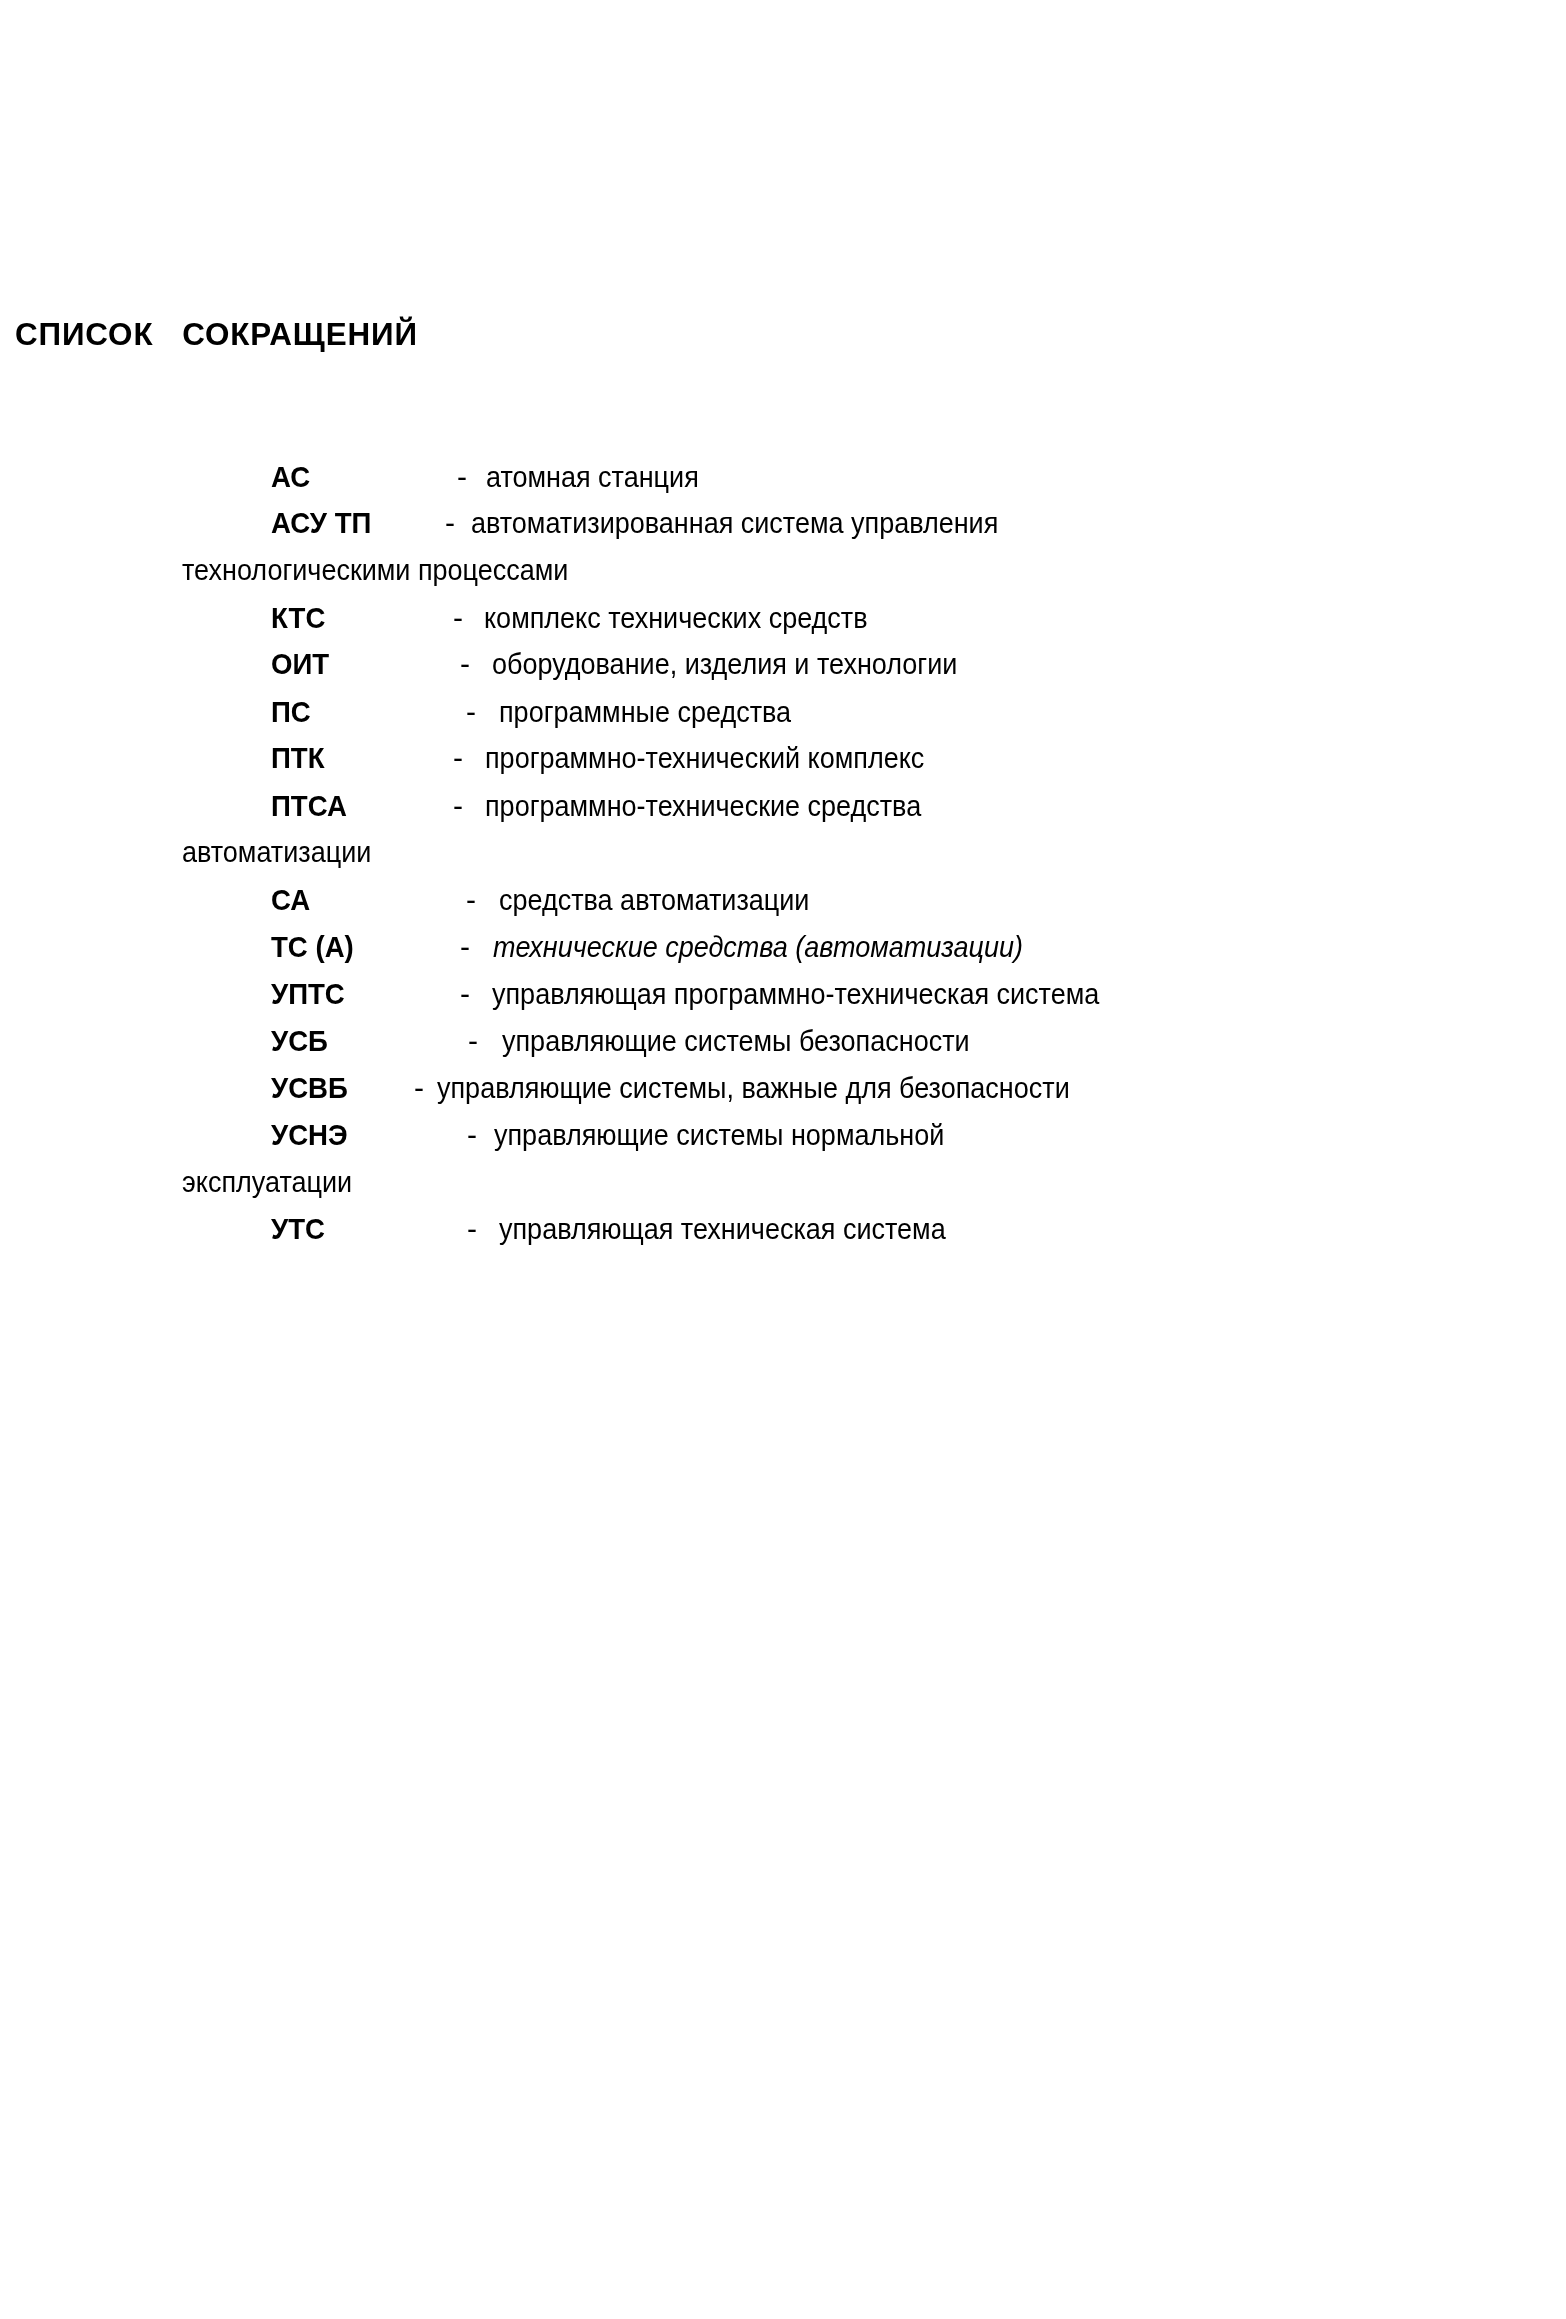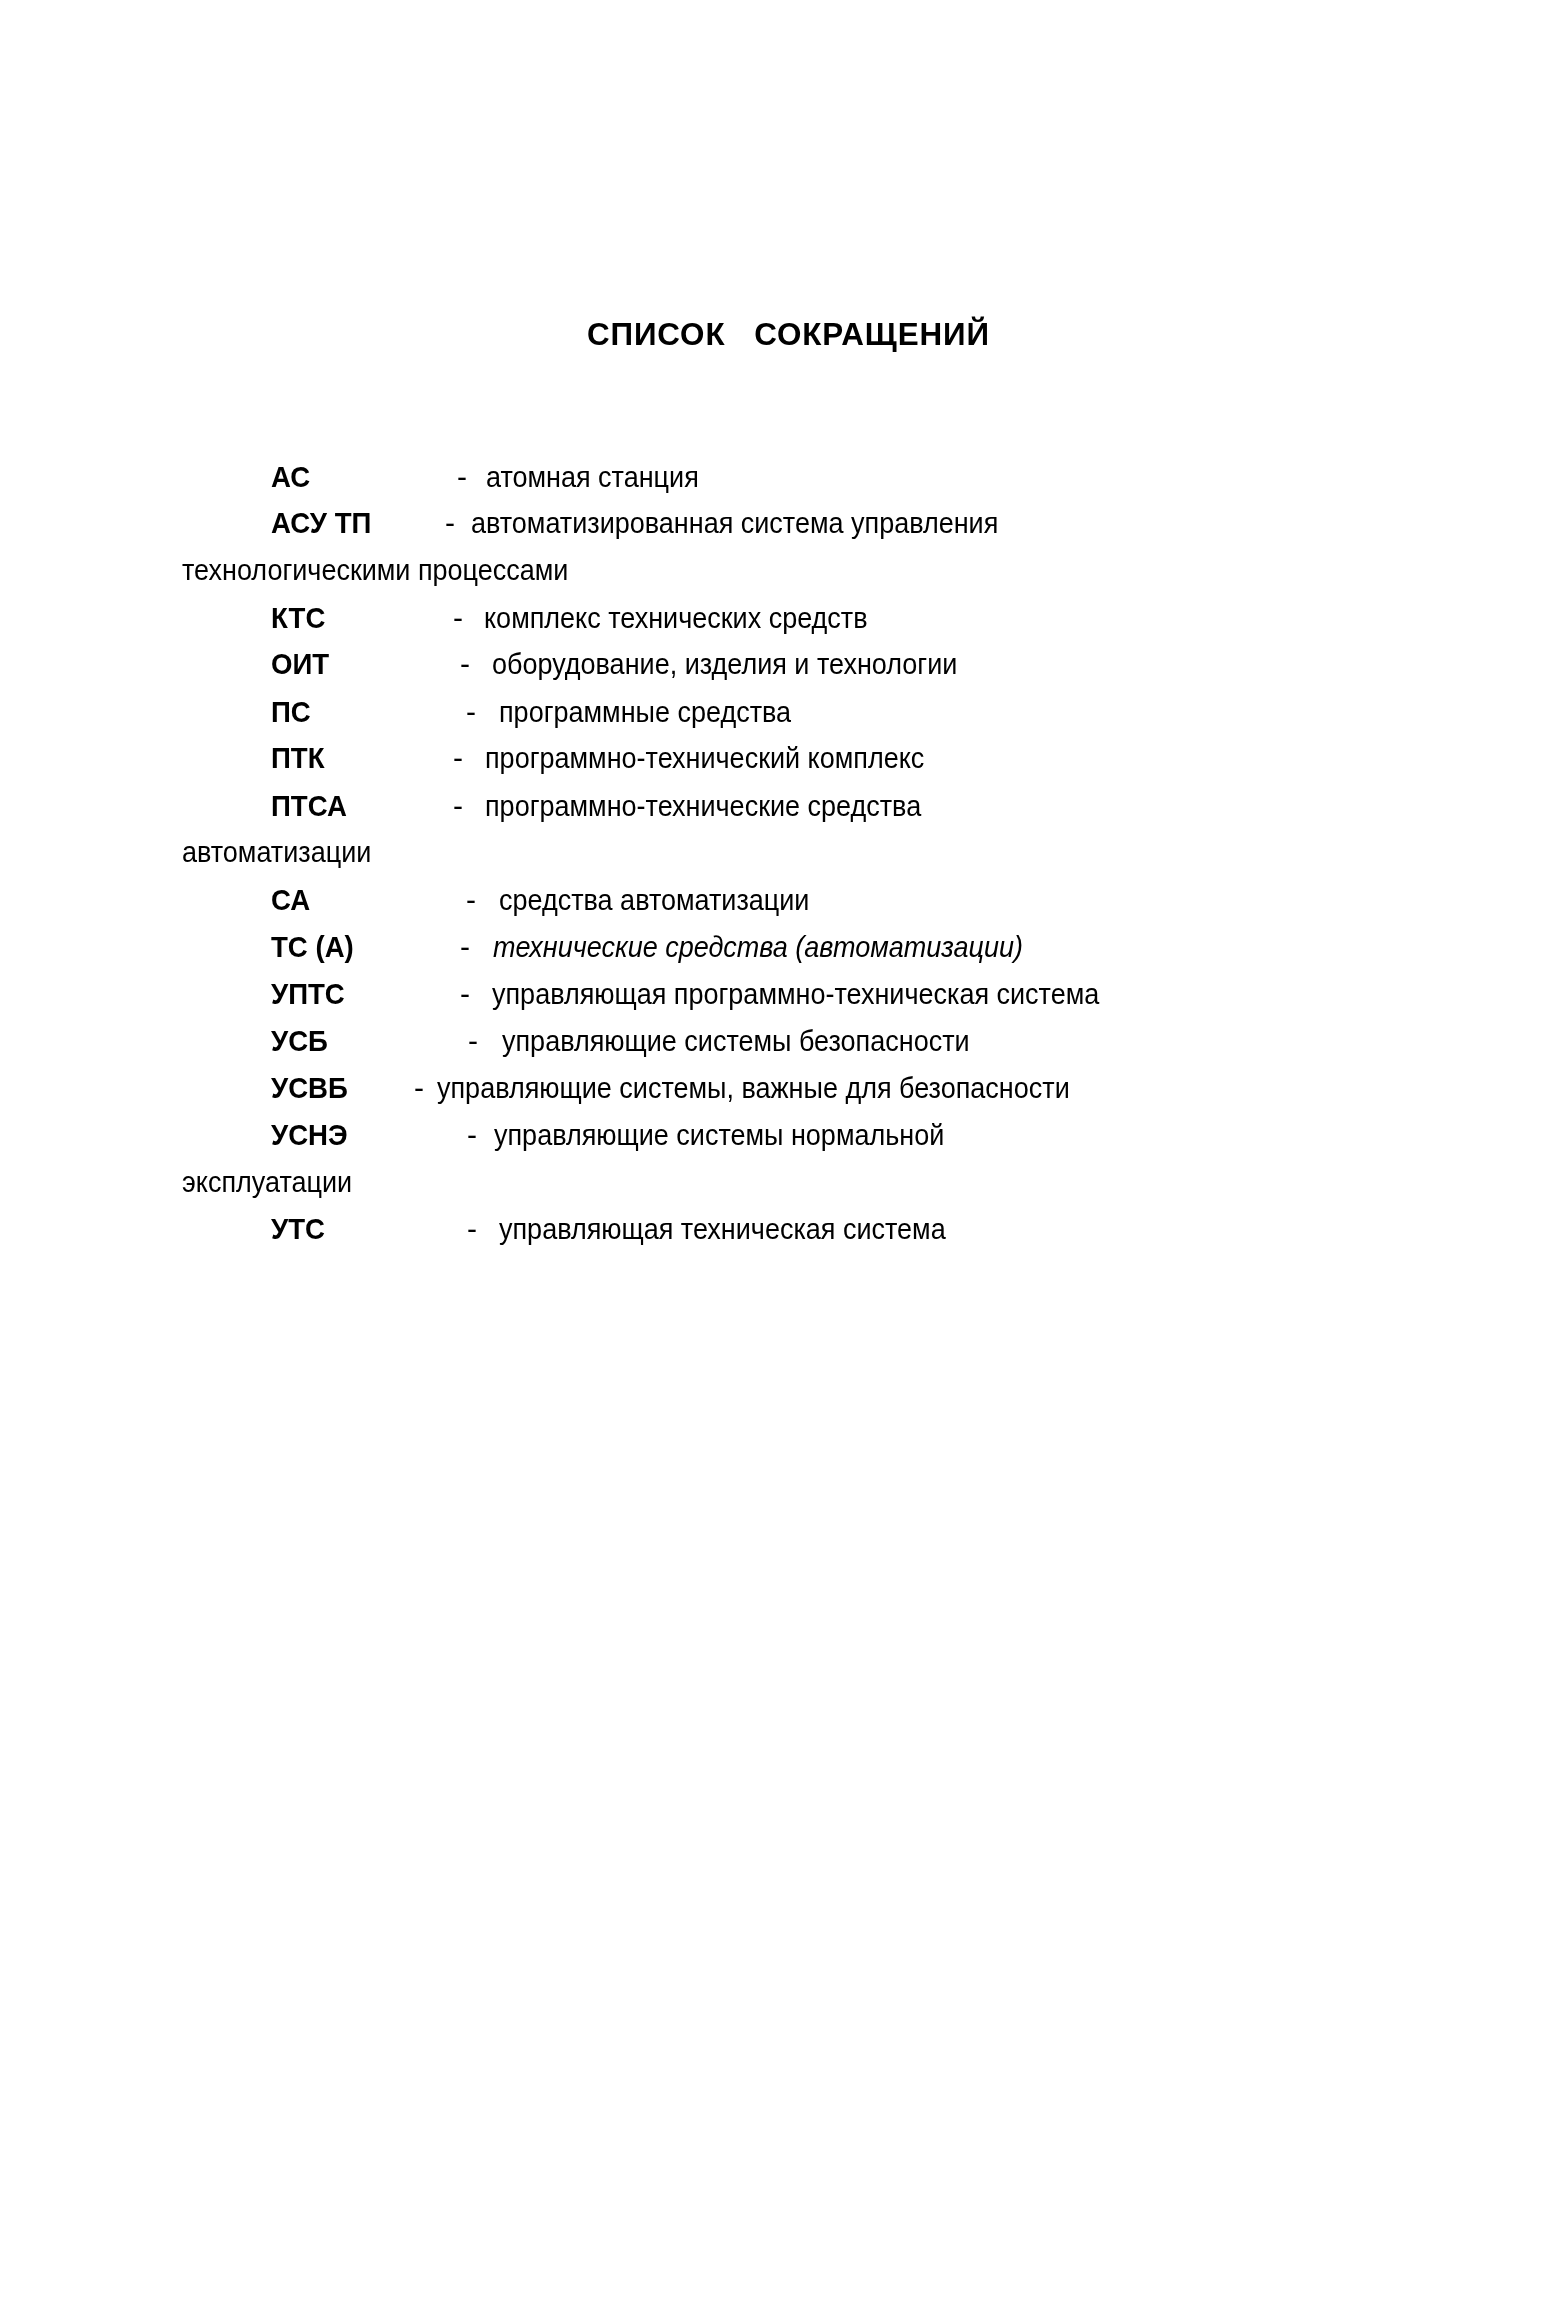--- a/index.html
+++ b/index.html
@@ -20,21 +20,20 @@
     left: 0; top: 0;
     width: 1566px;
     height: 2320px;
     background: #ffffff;
   }
   .title {
     position: absolute;
     left: 0;
     width: 1566px;
     top: 314px;
-    text-align: center;
     font-weight: bold;
     font-size: 32px;
     line-height: 40px;
     letter-spacing: 0.9px;
     white-space: pre;
   }
   .title span {
     display: inline-block;
     transform: scaleX(0.98);
     transform-origin: center;

